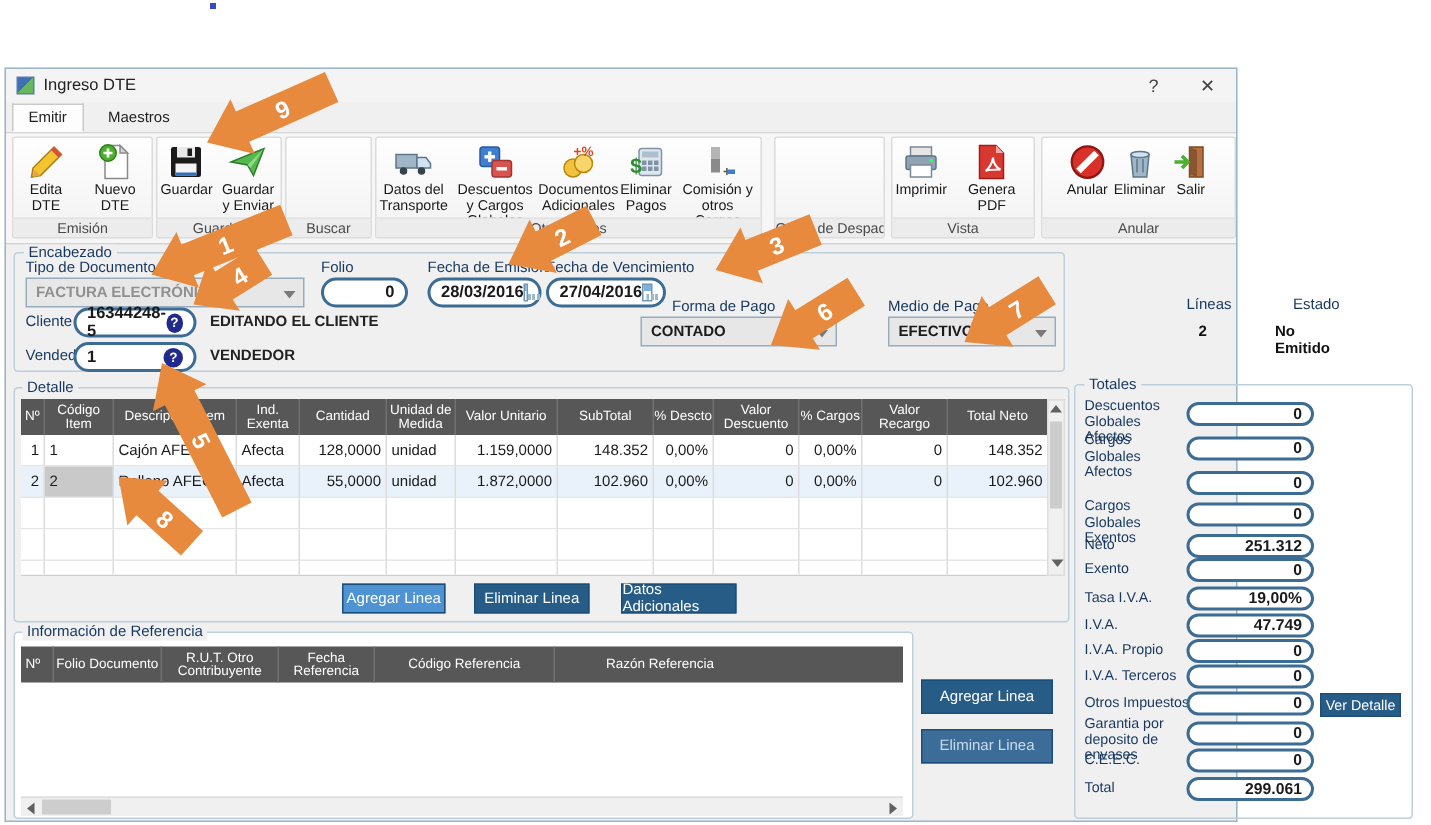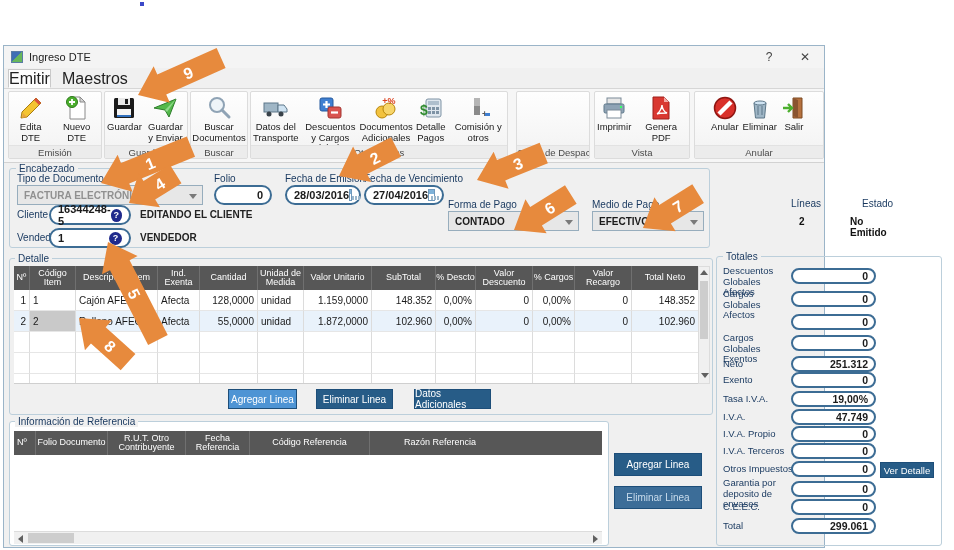--- a/index.html
+++ b/index.html
@@ -6,21 +6,21 @@
   body{font-family:"Liberation Sans",sans-serif;background:#fff}
   #canvas{position:relative;width:954px;height:550px;background:#fff;overflow:hidden;font-size:11px;color:#1a1a1a}
   .window{position:absolute;left:3px;top:45px;width:822px;height:503px;background:#f0f0f0;border:1px solid #9ab4c8}
   
   .titlebar{position:absolute;left:0;top:0;right:0;height:22px;background:#f4f4f4;display:flex;align-items:center;padding-left:7px}
   .app-icon{width:12px;height:12px;background:linear-gradient(135deg,#3f6fb4 50%,#67b75c 50%);border:1px solid #5a7ca5;margin-right:6px}
   .title-text{font-size:11px;color:#222}
   .cap-btn{position:absolute;top:0;width:34px;height:21px;display:flex;align-items:center;justify-content:center;font-size:12px;color:#444}
   
   .tabstrip{position:absolute;left:0;top:22px;right:0;height:21px;background:#f0f0f0;border-bottom:1px solid #d6d6d6}
-  .tab{position:absolute;bottom:0;height:19px;padding:0 0;display:flex;align-items:center;font-size:16px;color:#222}
+  .tab{position:absolute;bottom:0;height:19px;padding:0 10px;display:flex;align-items:center;font-size:10px;color:#222}
   .tab.active{background:#fdfdfd;border:1px solid #c9c9c9;border-bottom:1px solid #fdfdfd}
   
   .ribbon{position:absolute;left:0;top:43px;right:0;height:74px;background:#f6f6f6;border-bottom:1px solid #d2d2d2}
   .rgroup{position:absolute;top:2px;height:68px;border:1px solid #dcdcdc;border-radius:2px;background:linear-gradient(#fefefe,#f2f2f2)}
   .rgroup .glabel{position:absolute;bottom:0;left:0;right:0;height:13px;text-align:center;font-size:9.5px;color:#4a4a4a;background:#ececec;border-top:1px solid #e2e2e2;line-height:13px;white-space:nowrap;overflow:hidden}
   .rgroup .btns{display:flex;justify-content:center;align-items:flex-start;height:55px;padding-top:2px}
   .rbtn{display:flex;flex-direction:column;align-items:center;font-size:9.5px;line-height:10.5px;text-align:center;color:#1a1a1a;padding:1px 2px}
   .rbtn .ric{width:26px;height:26px;margin-bottom:1px}
   
   .gb{position:absolute;border:1px solid #bccfdb;border-radius:3px}
@@ -130,29 +130,20 @@
                 <path d="M2 13L24 4l-7 18-4-7z" fill="#53b94a" stroke="#2e7d2b"></path>
                 <path d="M13 15l11-11-9 13z" fill="#8fd98a"></path>
               </svg>
             <span>Guardar y Enviar</span>
           </div>
         </div>
         <div class="glabel">Guardar</div>
       </div>
 
       <div class="rgroup" style="left:186px;width:58px">
-        <div class="btns">
-          <div class="rbtn">
-            <svg class="ric" viewBox="0 0 26 26">
-                <circle cx="11" cy="10" r="7" fill="#eef4f8" stroke="#8fa3b5" stroke-width="2"></circle>
-                <line x1="16" y1="15" x2="23" y2="22" stroke="#8fa3b5" stroke-width="3" stroke-linecap="round"></line>
-              </svg>
-            <span>Buscar Documentos</span>
-          </div>
-        </div>
         <div class="glabel">Buscar</div>
       </div>
 
       <div class="rgroup" style="left:246px;width:258px">
         <div class="btns">
           <div class="rbtn" style="width:52px">
             <svg class="ric" viewBox="0 0 26 26">
                 <rect x="1" y="8" width="14" height="9" fill="#9fb6c6" stroke="#5d7789"></rect>
                 <path d="M15 10h6l3 4v3h-9z" fill="#cfe3f2" stroke="#5d7789"></path>
                 <circle cx="6" cy="19" r="2.5" fill="#39424a"></circle>
@@ -184,21 +175,21 @@
                 <g fill="#7e93a5">
                   <rect x="10" y="12" width="3" height="3"></rect>
                   <rect x="14" y="12" width="3" height="3"></rect>
                   <rect x="18" y="12" width="3" height="3"></rect>
                   <rect x="10" y="16" width="3" height="3"></rect>
                   <rect x="14" y="16" width="3" height="3"></rect>
                   <rect x="18" y="16" width="3" height="3"></rect>
                 </g>
                 <text x="6" y="20" font-size="14" font-weight="bold" fill="#2e8b2e" text-anchor="middle">$</text>
               </svg>
-            <span>Detalle Pagos</span>
+            <span>Eliminar Pagos</span>
           </div>
           <div class="rbtn" style="width:62px">
             <svg class="ric" viewBox="0 0 26 26">
                 <rect x="9" y="3" width="6" height="17" fill="#8a8a8a"></rect>
                 <rect x="9" y="3" width="6" height="8" fill="#b5b5b5"></rect>
                 <text x="17" y="22" font-size="9" font-weight="bold" fill="#555">+</text>
                 <rect x="20" y="18" width="5" height="3" fill="#3f7fd1"></rect>
               </svg>
             <span>Comisión y otros Cargos</span>
           </div>
@@ -297,21 +288,21 @@
     <div class="hint" style="left:136px;top:163px">EDITANDO EL CLIENTE</div>
 
     <div class="flabel" style="left:13px;top:186px">Vendedor</div>
     <div class="rinput" style="left:45px;top:182px;width:82px">
       <span>1</span>
       <span class="qicon">?</span>
     </div>
     <div class="hint" style="left:136px;top:186px">VENDEDOR</div>
 
     <div class="flabel" style="left:444px;top:153px">Forma de Pago</div>
-    <div class="combo" style="left:444px;top:165px;width:131px">
+    <div class="combo" style="left:423px;top:165px;width:131px">
       <span>CONTADO</span>
       <span class="chev"></span>
     </div>
 
     <div class="flabel" style="left:588px;top:153px">Medio de Pago</div>
     <div class="combo" style="left:588px;top:165px;width:112px">
       <span>EFECTIVO</span>
       <span class="chev"></span>
     </div>
 

